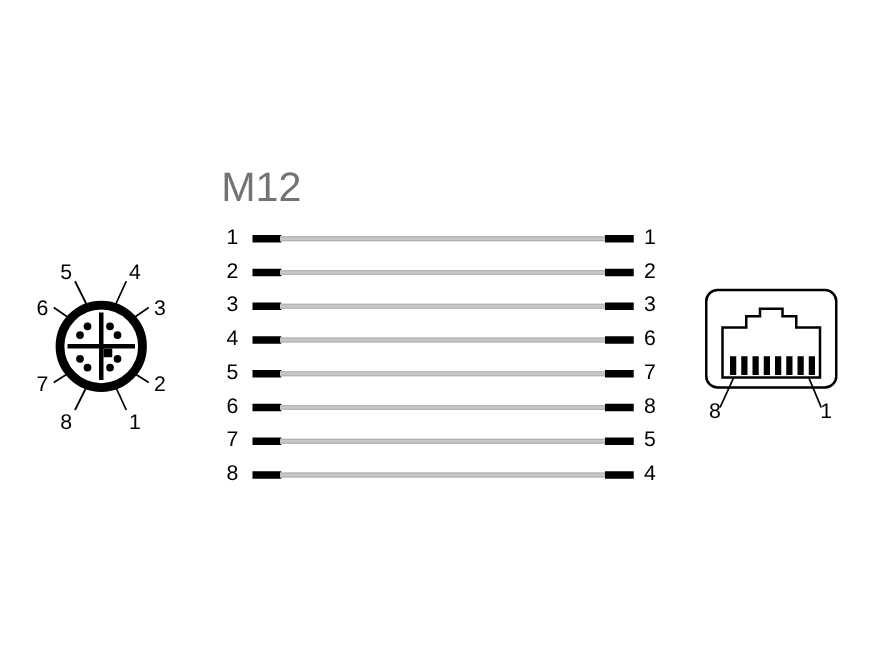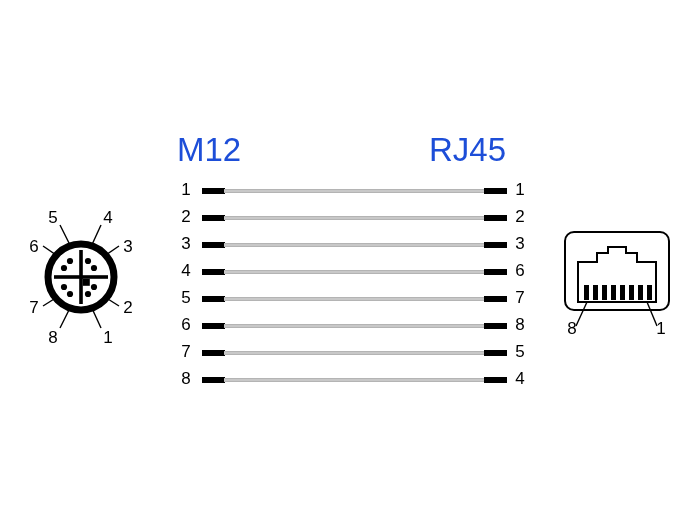--- a/index.html
+++ b/index.html
@@ -19,21 +19,21 @@
     background: #ffffff;
     overflow: hidden;
   }
 
   
   .conn-title {
     position: absolute;
     font-size: 33px;
     font-weight: 400;
     letter-spacing: 0px;
-    color: #1d4ed8;
+    color: #737373;
     white-space: nowrap;
     line-height: 1;
   }
   #title-m12  { left: 177px; top: 133px; }
   #title-rj45 { left: 429px; top: 133px; }
 
   
   #pin-map {
     position: absolute;
     left: 0;
@@ -103,21 +103,20 @@
     font-size: 17px;
     fill: #000000;
   }
 </style>
 </head>
 <body>
 
 <div id="stage">
 
   <div class="conn-title" id="title-m12">M12</div>
-  <div class="conn-title" id="title-rj45">RJ45</div>
 
   <div id="m12-face">
     <svg width="150" height="158" viewBox="0 0 150 158">
 
       <g stroke="#000000" stroke-width="1.4" fill="none">
         <line x1="52" y1="27" x2="64" y2="51"></line>
         <line x1="93" y1="27" x2="82" y2="51"></line>
         <line x1="35" y1="48" x2="54" y2="61"></line>
         <line x1="111" y1="48" x2="92" y2="61"></line>
         <line x1="35" y1="108" x2="54" y2="96"></line>

